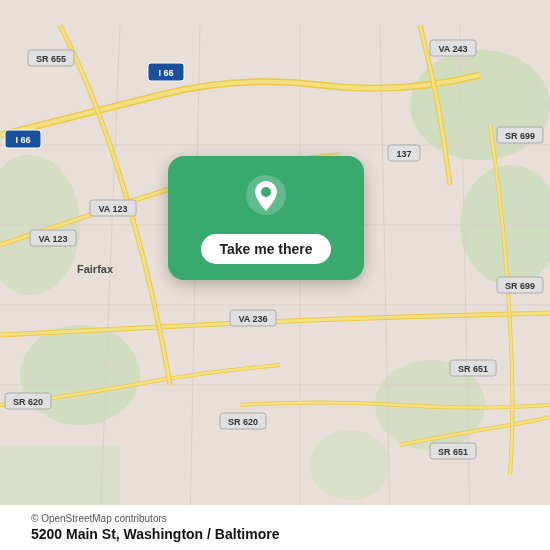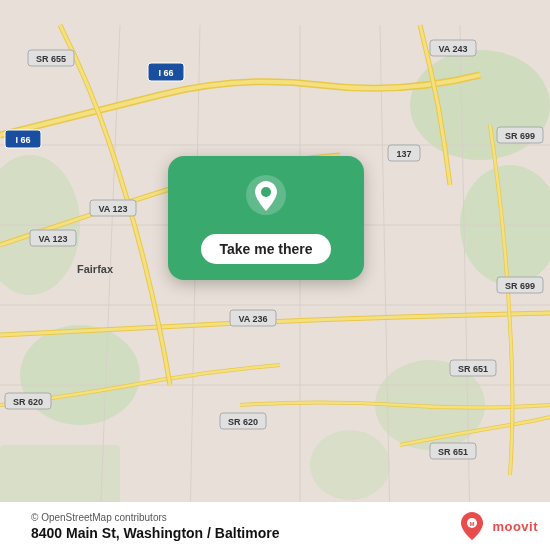--- a/index.html
+++ b/index.html
@@ -216,29 +216,18 @@
       <path d="M22 8 C16,8 11,13 11,19 C11,26 22,38 22,38 C22,38 33,26 33,19 C33,13 28,8 22,8 Z" fill="white"></path>
       <circle cx="22" cy="19" r="5" fill="#3aa96e"></circle>
     </svg>
 
     <button id="take-me-there-btn">Take me there</button>
   </div>
 
   <div id="bottom-bar">
     <div id="bottom-left">
       <span id="copyright-text">© OpenStreetMap contributors</span>
-      <span id="address-text">8400 Main St, Washington / Baltimore</span>
+      <span id="address-text">5200 Main St, Washington / Baltimore</span>
     </div>
 
-    <div id="moovit-logo">
-
-      <svg id="moovit-icon" viewBox="0 0 32 32" xmlns="http://www.w3.org/2000/svg">
-
-        <path d="M16 2 C10,2 5,7 5,13 C5,21 16,30 16,30 C16,30 27,21 27,13 C27,7 22,2 16,2 Z" fill="#e94c4c"></path>
-        <circle cx="16" cy="13" r="5" fill="white"></circle>
-
-        <text x="16" y="16" text-anchor="middle" font-size="6" font-family="Arial" fill="#e94c4c" font-weight="bold">M</text>
-      </svg>
-      <span id="moovit-label">moovit</span>
-    </div>
   </div>
 
 </div>
 
 </body></html>

